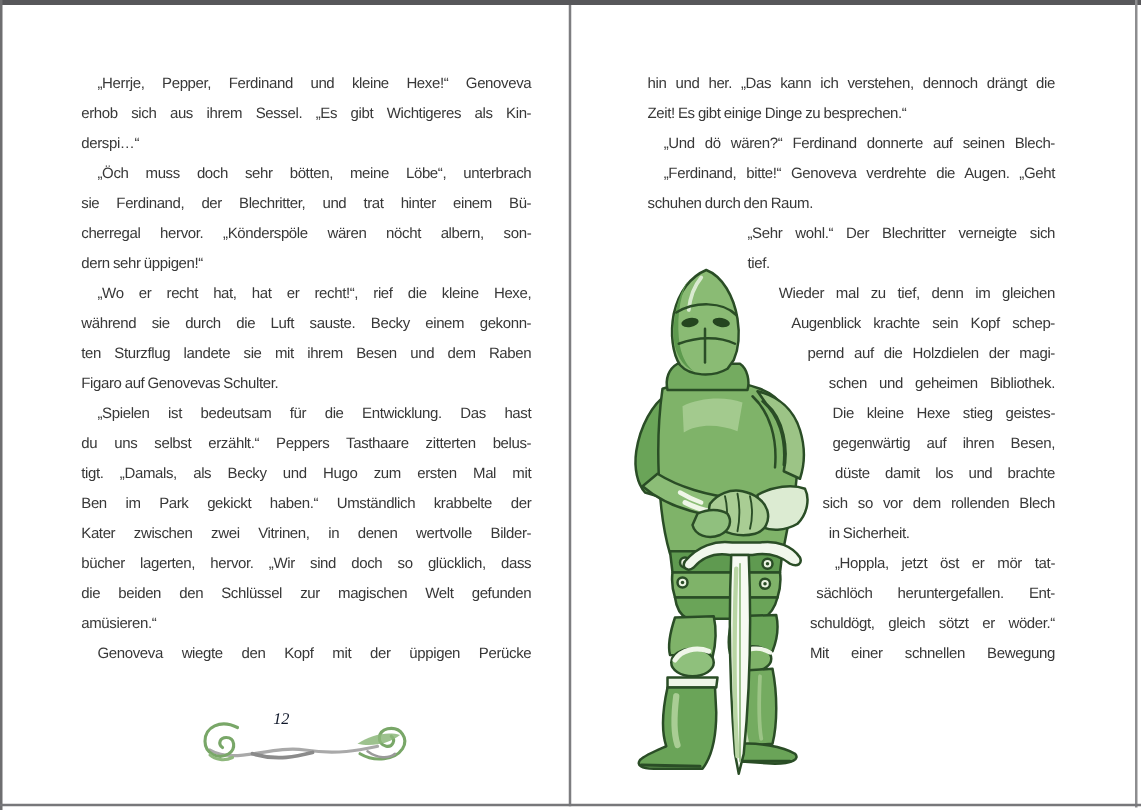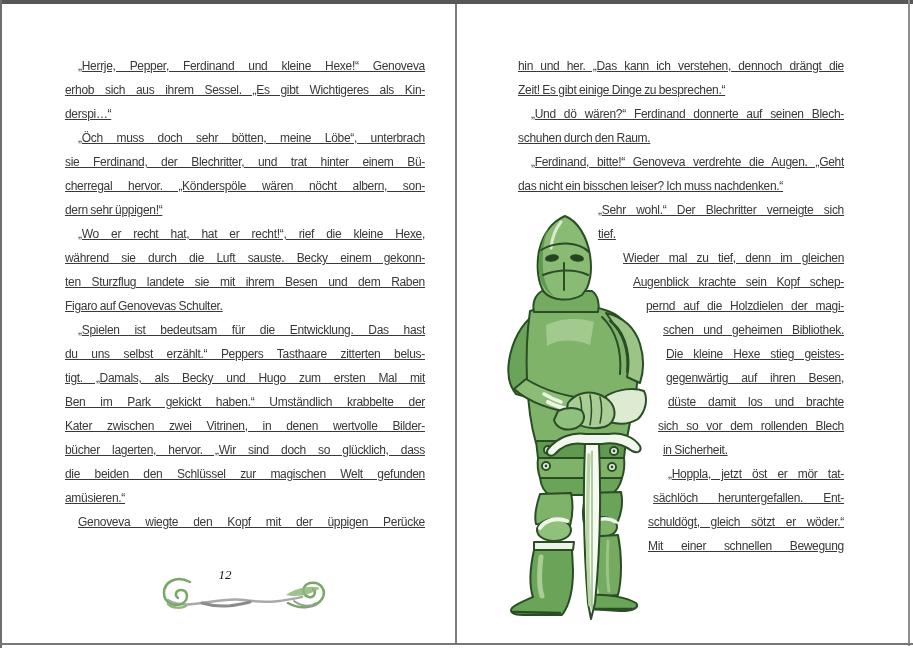--- a/index.html
+++ b/index.html
@@ -14,21 +14,21 @@
 
   .page{position:absolute;top:0;height:648px;}
   .page-left{left:0;width:455px;}
   .page-right{left:457px;width:456px;}
 
   .text-block{position:absolute;top:54px;color:#383838;font-size:12px;
               letter-spacing:-0.3px;word-spacing:-0.5px;}
   .page-left  .text-block{left:65px;width:360px;}
   .page-right .text-block{left:61px;width:326px;}
 
-  .line{height:24px;line-height:24px;text-align:justify;text-align-last:justify;text-decoration:underline;}
+  .line{height:24px;line-height:24px;text-align:justify;text-align-last:justify;}
   .line.indent{padding-left:13px;}
   .line.plast{text-align-last:left;}
 
   .knight{position:absolute;left:31px;top:213px;}
   .ornament{position:absolute;left:158px;top:570px;}
   .page-num{position:absolute;left:205px;top:567px;width:40px;text-align:center;
             font-family:"Liberation Serif",serif;font-style:italic;font-size:13px;color:#0f172a;}
 </style>
 </head>
 <body>
@@ -132,23 +132,22 @@
         <path d="M92,184 C94,192 94,202 92,210" fill="none" stroke-width="1.5"></path>
         <path d="M102,182 C104,192 104,202 102,212" fill="none" stroke-width="1.5"></path>
         <path d="M112,184 C114,192 114,202 112,210" fill="none" stroke-width="1.5"></path>
         <path d="M70,198 C78,194 88,194 94,198 C98,204 96,211 88,215 C78,219 68,215 66,207 Z" fill="#90c07e"></path>
       </g>
     </svg>
     <div class="text-block" id="right-text">
         <div class="line">hin und her. „Das kann ich verstehen, dennoch drängt die</div>
         <div class="line plast">Zeit! Es gibt einige Dinge zu besprechen.“</div>
         <div class="line indent">„Und dö wären?“ Ferdinand donnerte auf seinen Blech-</div>
+        <div class="line indent">„Ferdinand, bitte!“ Genoveva verdrehte die Augen. „Geht</div>
         <div class="line plast">schuhen durch den Raum.</div>
-        <div class="line indent">„Ferdinand, bitte!“ Genoveva verdrehte die Augen. „Geht</div>
-        <div class="line plast">das nicht ein bisschen leiser? Ich muss nachdenken.“</div>
         <div class="line" style="margin-left: 80px;">„Sehr wohl.“ Der Blechritter verneigte sich</div>
         <div class="line plast" style="margin-left: 80px;">tief.</div>
         <div class="line" style="margin-left: 105px;">Wieder mal zu tief, denn im gleichen</div>
         <div class="line" style="margin-left: 115px;">Augenblick krachte sein Kopf schep-</div>
         <div class="line" style="margin-left: 128px;">pernd auf die Holzdielen der magi-</div>
         <div class="line" style="margin-left: 145px;">schen und geheimen Bibliothek.</div>
         <div class="line" style="margin-left: 148px;">Die kleine Hexe stieg geistes-</div>
         <div class="line" style="margin-left: 148px;">gegenwärtig auf ihren Besen,</div>
         <div class="line" style="margin-left: 150px;">düste damit los und brachte</div>
         <div class="line" style="margin-left: 140px;">sich so vor dem rollenden Blech</div>

